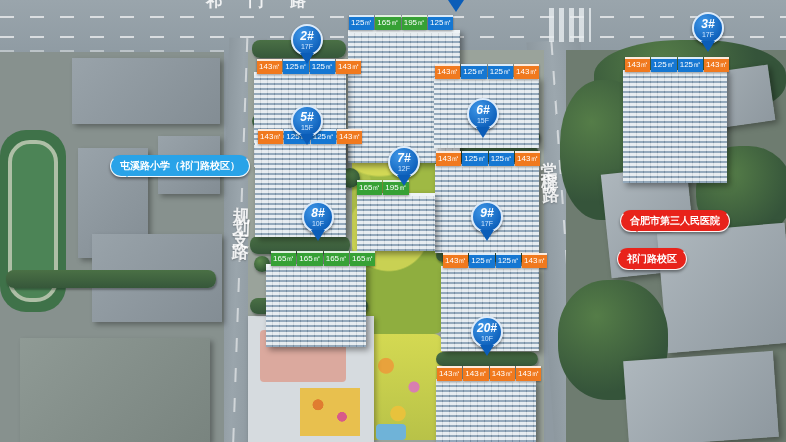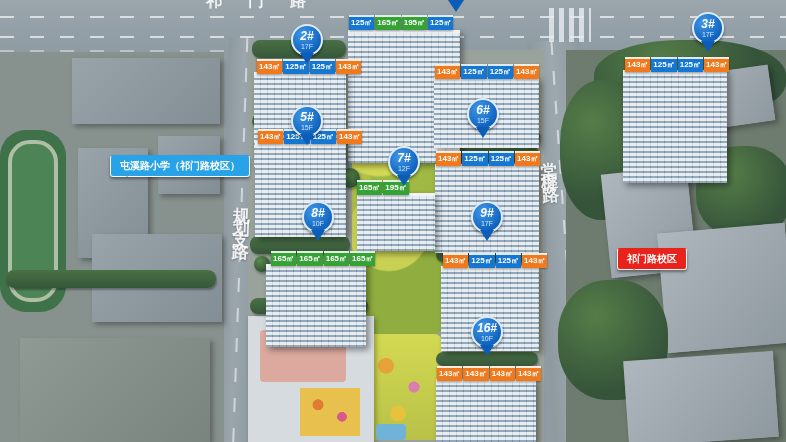--- a/index.html
+++ b/index.html
@@ -51,38 +51,38 @@
   .tree{background:radial-gradient(circle at 35% 30%,#5d8a4e,#2f5233 75%);border-radius:50%;box-shadow:1px 2px 3px rgba(0,0,0,.35);}
   .hedge{background:linear-gradient(180deg,#4a7045,#36573a);border-radius:8px;box-shadow:1px 2px 2px rgba(0,0,0,.3);}
   
   .tower{
     background-image:repeating-linear-gradient(90deg,rgba(255,255,255,.16) 0 6px,rgba(0,0,0,.07) 6px 7px),
       repeating-linear-gradient(180deg,#e2e9ee 0 3px,#7f98ae 3px 5px);
     border-top:3px solid #eef3f6;box-shadow:3px 3px 6px rgba(0,0,0,.4);
   }
   
   .tag-row{display:flex;gap:1px;z-index:30;filter:drop-shadow(0 1px 1px rgba(0,0,0,.4));}
-  .tag{display:inline-block;padding:2px 2px;font-size:8px;line-height:1.1;font-weight:bold;color:#fff;
+  .tag{display:inline-block;padding:2px 2px;font-size:8px;line-height:1.1;font-weight:normal;color:#fff;
     border-top:2px solid rgba(255,255,255,.85);letter-spacing:0;white-space:nowrap;min-width:20px;text-align:center;}
   .tag.blue{background:#1577d2;}
   .tag.orange{background:#f0791e;}
   .tag.green{background:#36a135;}
   
   .pin{width:34px;text-align:center;z-index:40;cursor:pointer;}
   .pin .head{width:28px;height:28px;margin:0 auto;border-radius:50%;
     background:radial-gradient(circle at 35% 30%,#3f97e8,#0b5db8 80%);
     border:2px solid #dcebfa;box-shadow:0 2px 3px rgba(0,0,0,.45);
     display:flex;flex-direction:column;align-items:center;justify-content:center;}
   .pin .pid{font-size:12px;font-weight:bold;color:#fff;line-height:1;font-style:italic;}
   .pin .pfl{font-size:7px;color:#cfe6ff;line-height:1;margin-top:1px;}
   .pin .tip{width:0;height:0;margin:-3px auto 0;border-left:7px solid transparent;border-right:7px solid transparent;border-top:11px solid #0b5db8;}
   .pin-tip-only{left:448px;top:0;width:0;height:0;z-index:40;
     border-left:8px solid transparent;border-right:8px solid transparent;border-top:12px solid #0b5db8;}
   
-  .bubble{z-index:50;padding:3px 9px;border-radius:3px;font-size:10px;font-weight:bold;color:#fff;
+  .bubble{z-index:50;padding:3px 9px;border-radius:11px;font-size:10px;font-weight:bold;color:#fff;
     white-space:nowrap;border:1px solid rgba(255,255,255,.95);box-shadow:0 2px 3px rgba(0,0,0,.4);}
   .bubble:after{content:"";position:absolute;left:10px;bottom:-7px;width:0;height:0;
     border:6px solid transparent;border-top-color:inherit;}
   .bubble.blue{background:#29a3e8;border-top-color:#29a3e8;}
   .bubble.red{background:#e8231b;border-top-color:#e8231b;}
   
   .road-label-v{z-index:20;writing-mode:vertical-rl;color:rgba(255,255,255,.88);font-size:17px;
     letter-spacing:12px;font-weight:bold;text-shadow:0 1px 2px rgba(0,0,0,.25);}
   .road-label-h{z-index:20;color:rgba(255,255,255,.85);font-size:16px;letter-spacing:26px;font-weight:bold;}
 </style>
@@ -264,26 +264,27 @@
   </div>
   <div class="abs pin" style="left:470px;top:201px">
     <div class="head">
         <span class="pid">9#</span>
         <span class="pfl">17F</span>
       </div>
       <div class="tip"></div>
   </div>
   <div class="abs pin" style="left:470px;top:316px">
     <div class="head">
-        <span class="pid">16#</span>
+        <span class="pid">20#</span>
         <span class="pfl">10F</span>
       </div>
       <div class="tip"></div>
   </div>
 
   <div class="abs bubble blue" style="left:110px;top:155px">屯溪路小学（祁门路校区）</div>
+  <div class="abs bubble red" style="left:620px;top:210px">合肥市第三人民医院</div>
   <div class="abs bubble red" style="left:617px;top:248px">祁门路校区</div>
 
   <div class="abs road-label-h" style="left:206px;top:-9px">祁门路</div>
   <div class="abs road-label-v" style="left:230px;top:193px;transform:rotate(2deg)">规划支路</div>
   <div class="abs road-label-v" style="left:537px;top:148px;transform:rotate(-4deg)">棠樨路</div>
 
 </div>
 
 </body></html>

